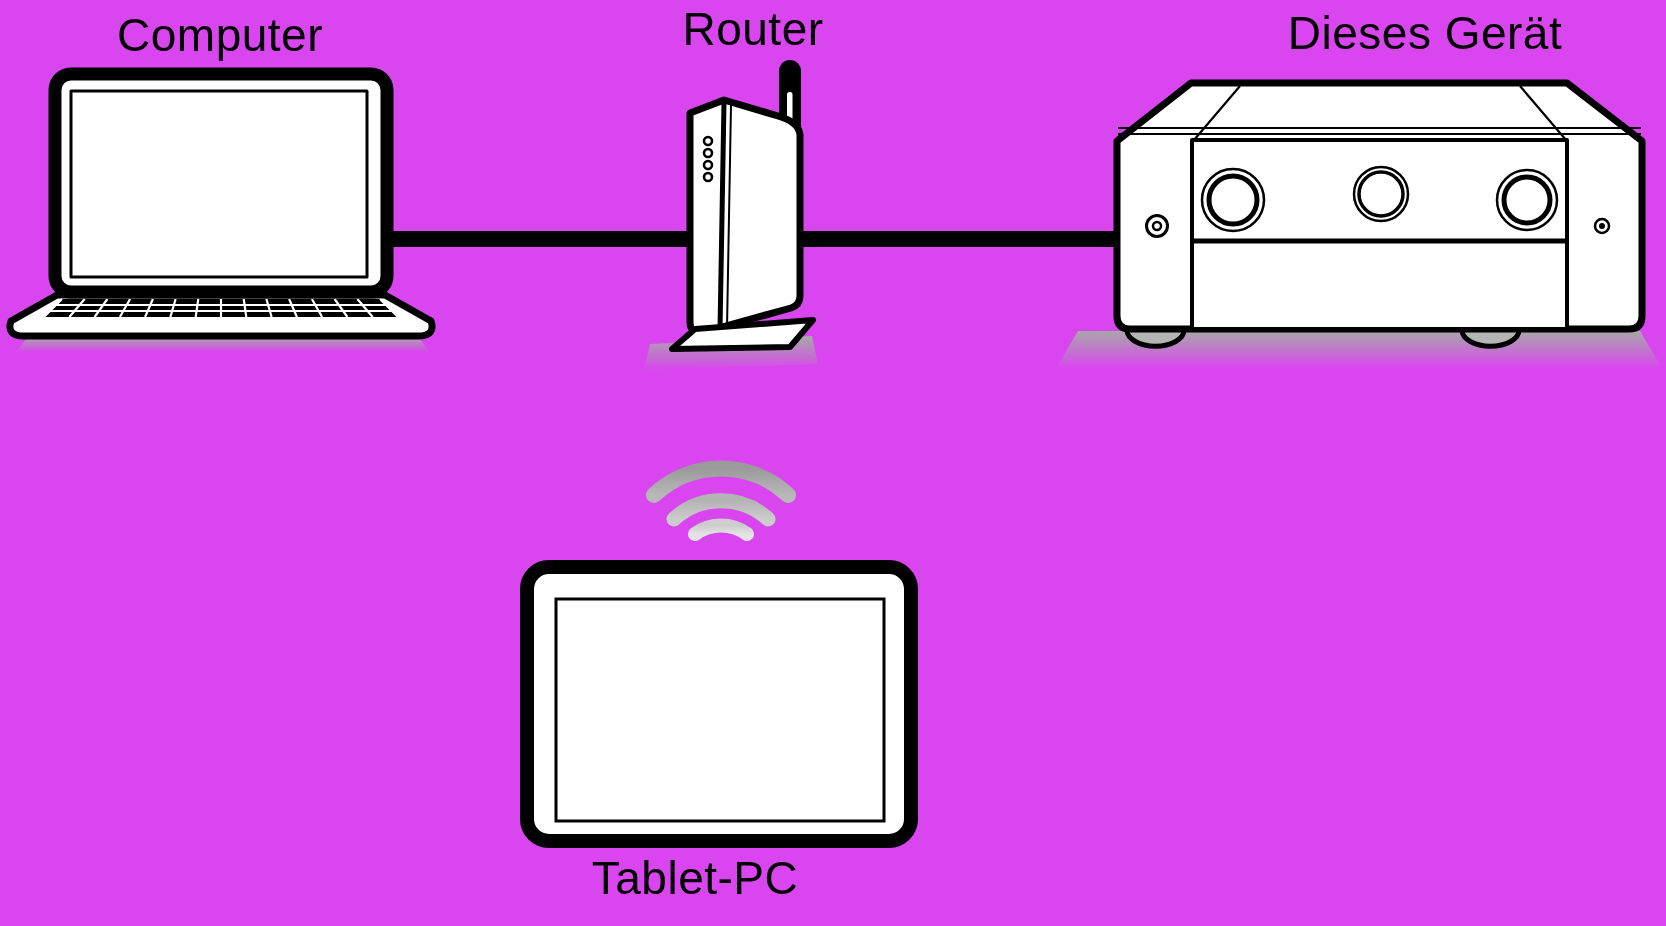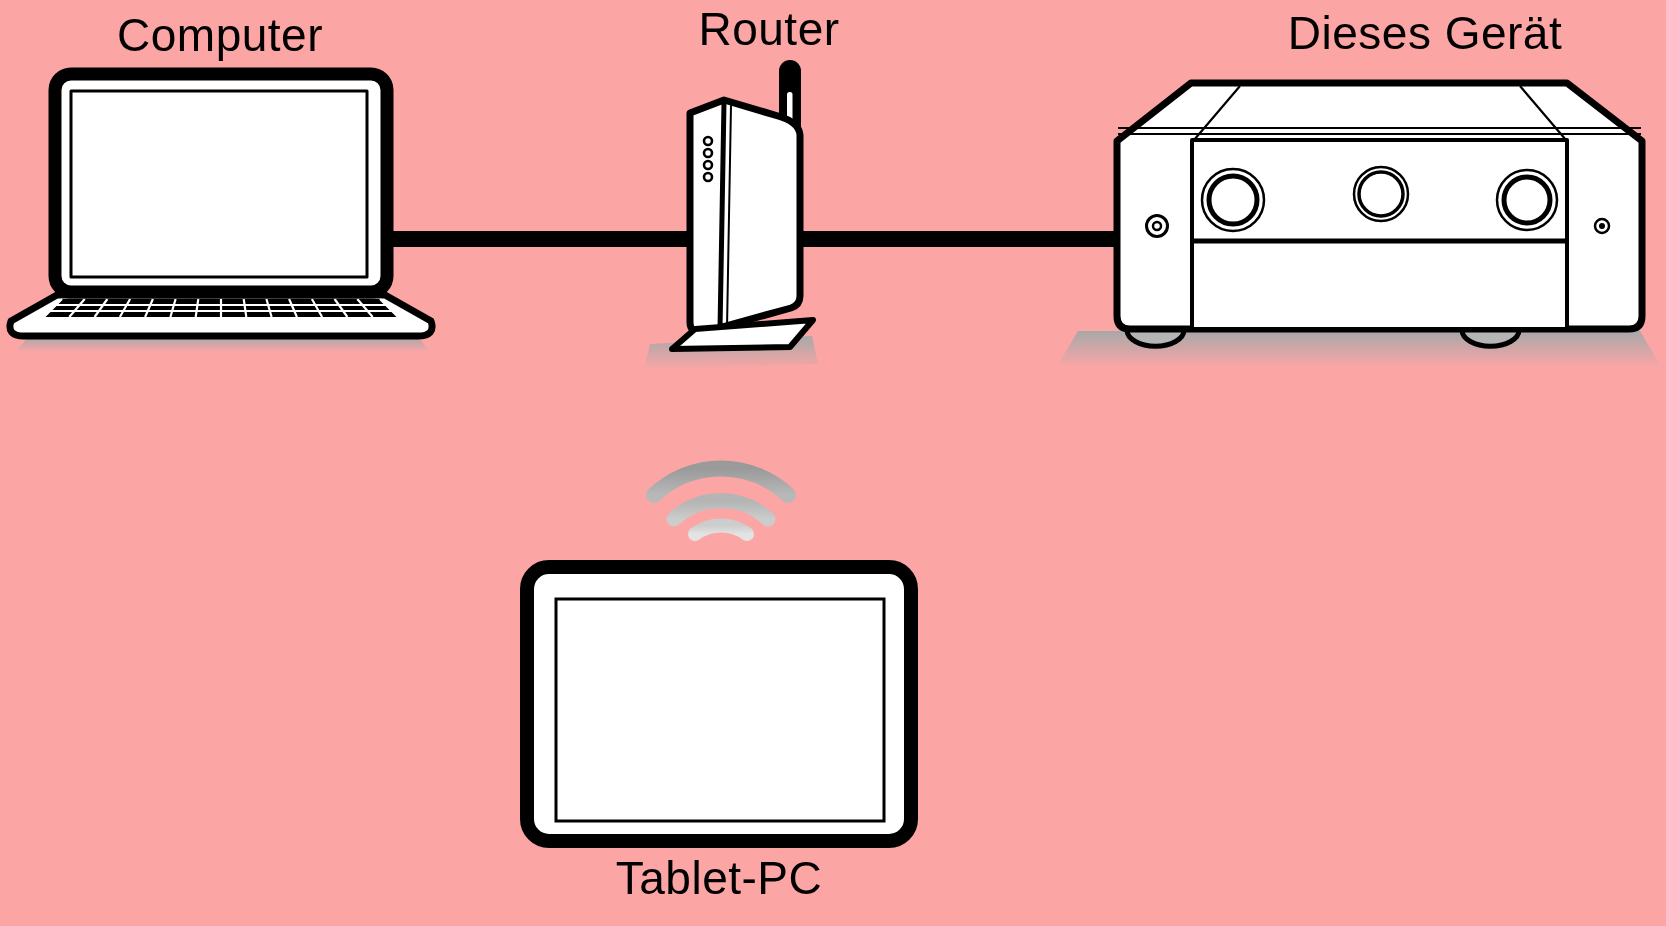--- a/index.html
+++ b/index.html
@@ -1,19 +1,19 @@
 <!DOCTYPE html>
 <html><head>
 <meta charset="utf-8">
 <style>
   html,body{margin:0;padding:0;background:#fff;}
   .canvas{
     position:relative;
     width:1666px;height:926px;
-    background:#fca5a5;
+    background:#d946ef;
     overflow:hidden;
     font-family:"Liberation Sans", sans-serif;
   }
   .diagram-svg{position:absolute;left:0;top:0;width:1666px;height:926px;}
   .node-label{
     position:absolute;
     transform:translateX(-50%);
     font-size:46px;
     font-weight:400;
     color:#000;
@@ -116,18 +116,18 @@
     </g>
 
     <g>
       <rect x="527" y="567" width="384" height="274" rx="22" fill="#fff" stroke="#000" stroke-width="14"></rect>
       <rect x="556" y="599" width="328" height="222" fill="#fff" stroke="#000" stroke-width="3"></rect>
     </g>
   </svg>
 
   <div class="node-label" style="left:220px; top:8px;">Computer</div>
 
-  <div class="node-label" style="left:753px; top:2px;margin-left:16px;">Router</div>
+  <div class="node-label" style="left:753px; top:2px;">Router</div>
 
   <div class="node-label" style="left:1384px; top:6px;margin-left:41px;">Dieses Gerät</div>
 
-  <div class="node-label" style="left:719px; top:851px;text-align:right;">Tablet-PC</div>
+  <div class="node-label" style="left:695px; top:851px;text-align:right;">Tablet-PC</div>
 </div>
 
 </body></html>

